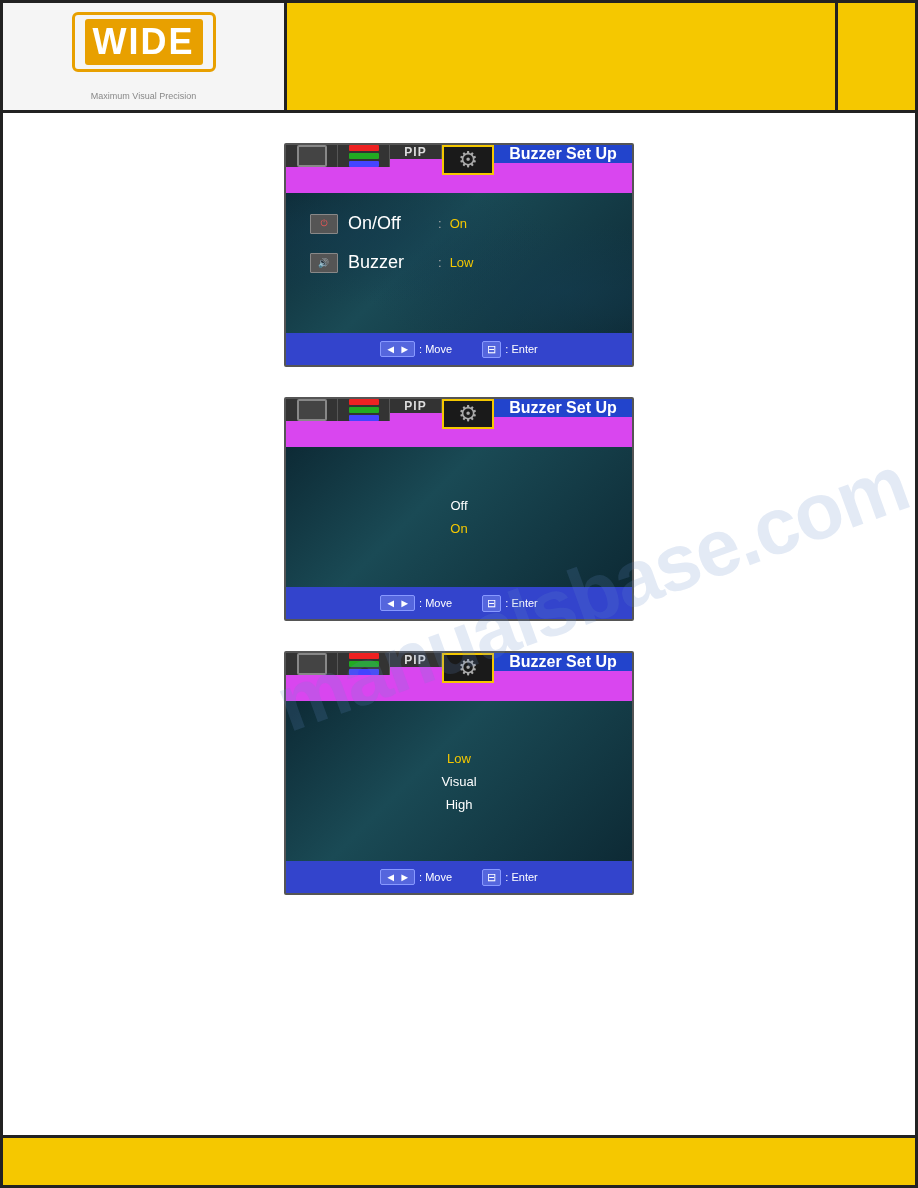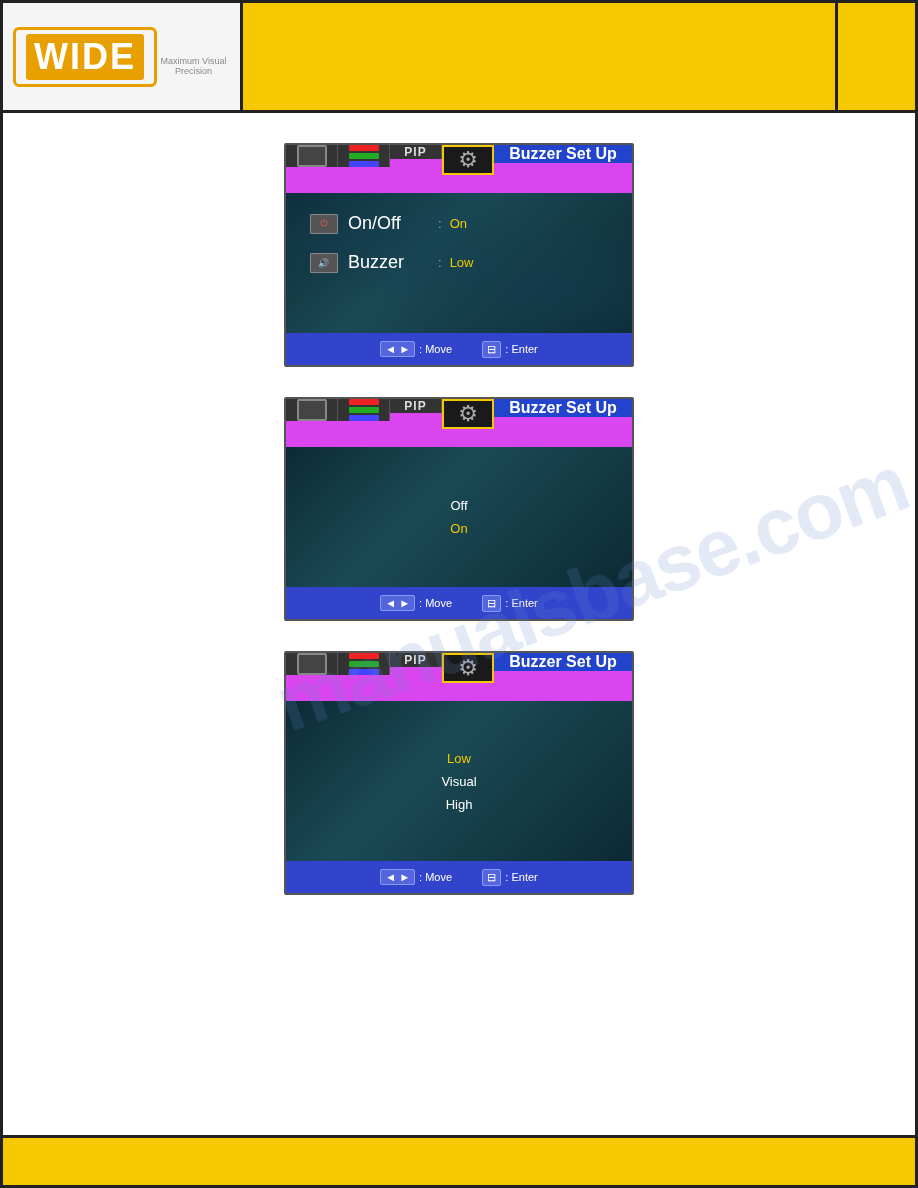--- a/index.html
+++ b/index.html
@@ -21,27 +21,27 @@
     }
 
     
     .header {
       display: flex;
       height: 110px;
       background: #fff;
       border-bottom: 3px solid #222;
     }
     .header-logo {
-      width: 240px;
+      width: 284px;
       background: #f5f5f5;
       border-right: 3px solid #222;
       display: flex;
       align-items: center;
       justify-content: center;
-      flex-direction: row;
+      flex-direction: column;
       padding: 10px;
     }
     .logo-box {
       border: 3px solid #e8a000;
       border-radius: 6px;
       padding: 4px 10px;
       display: flex;
       align-items: center;
       justify-content: center;
     }

